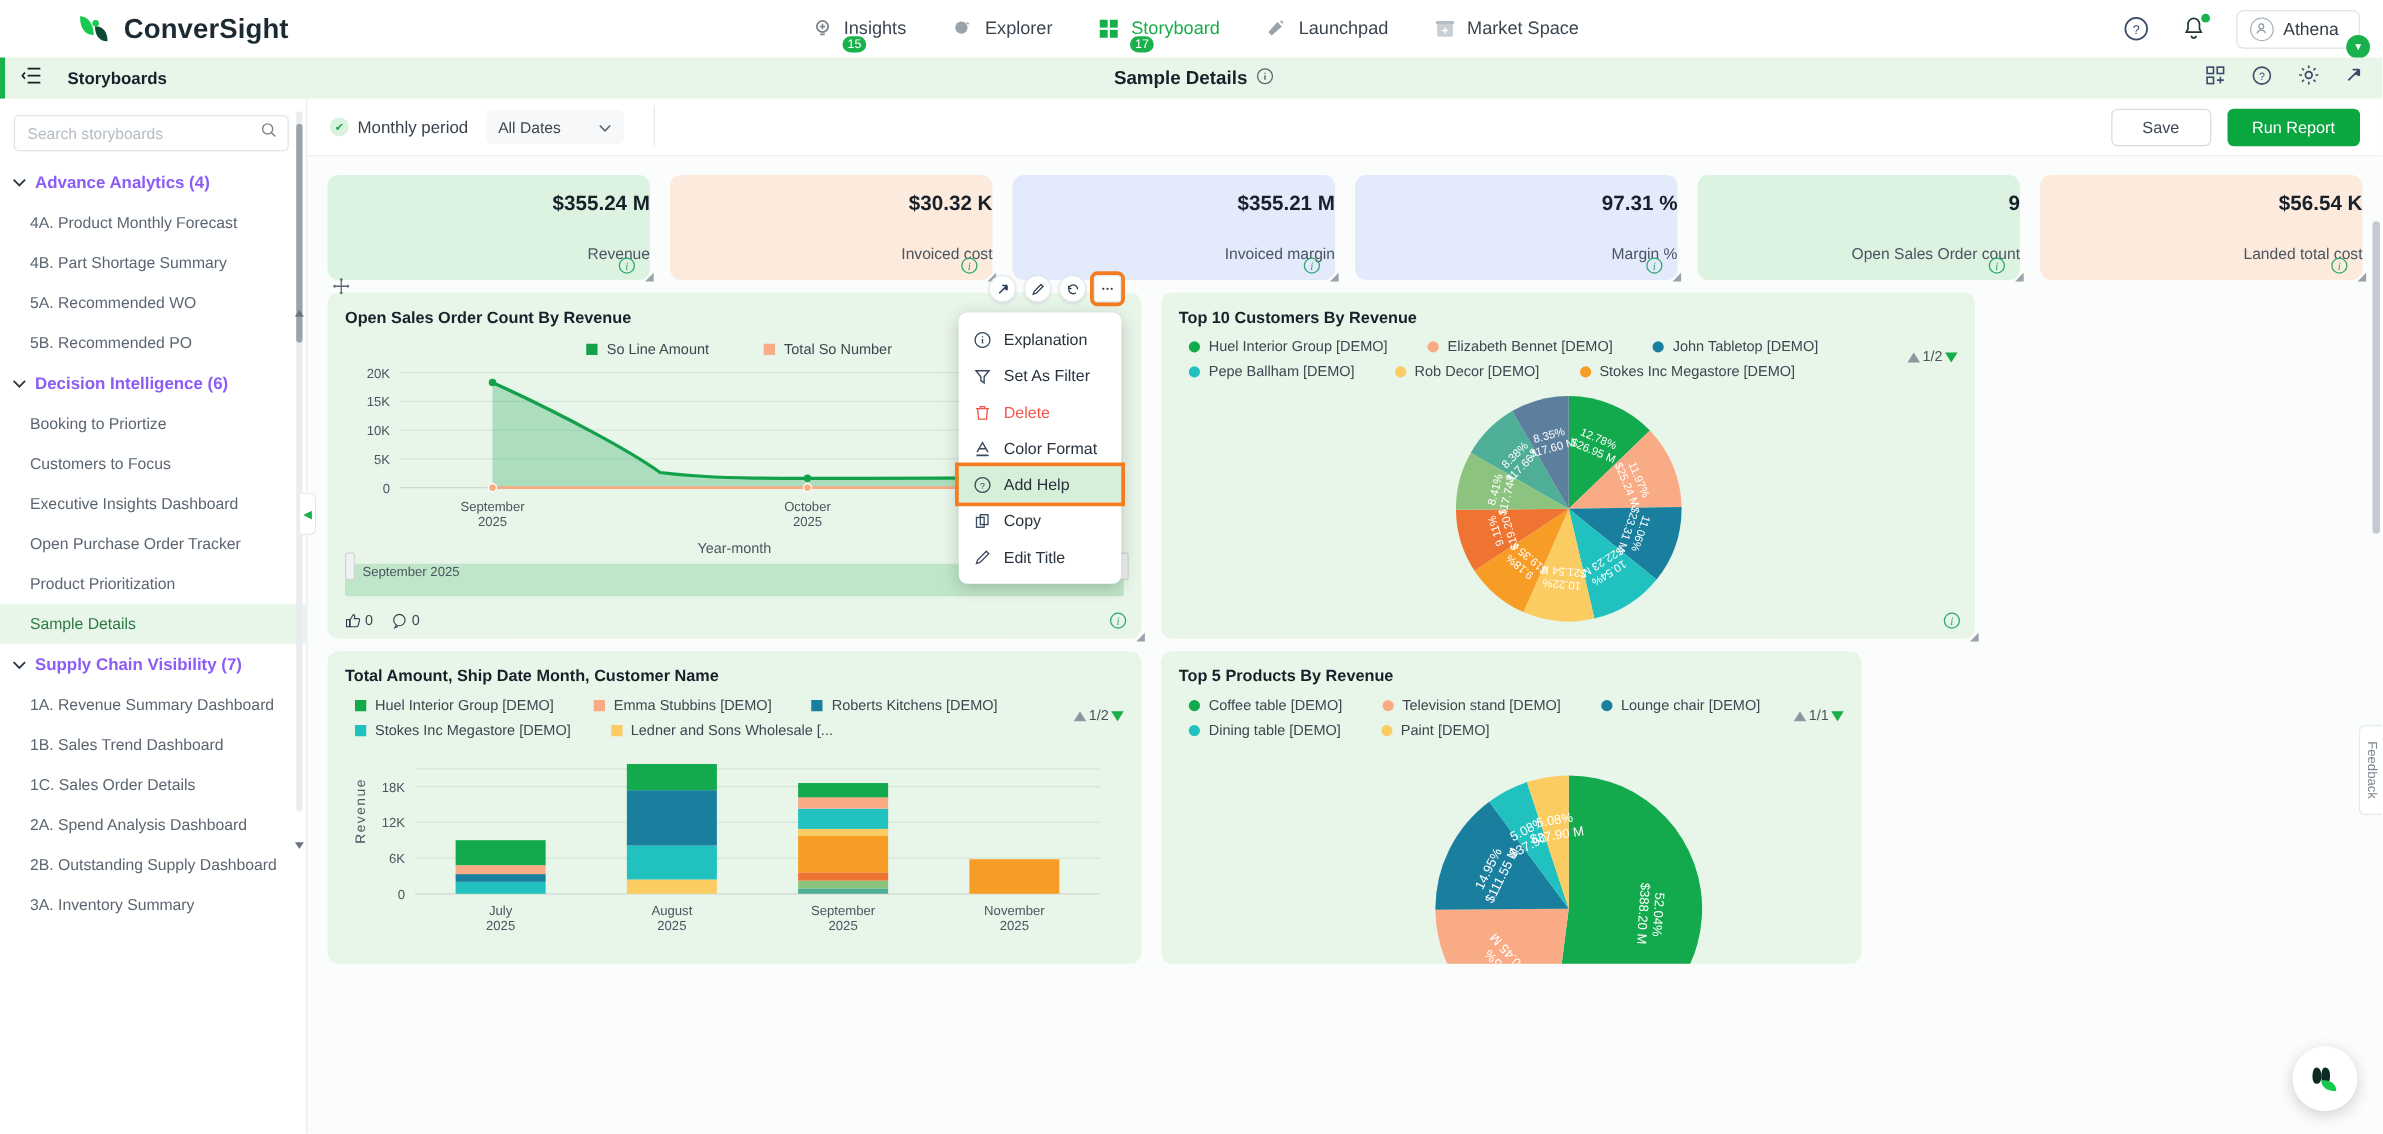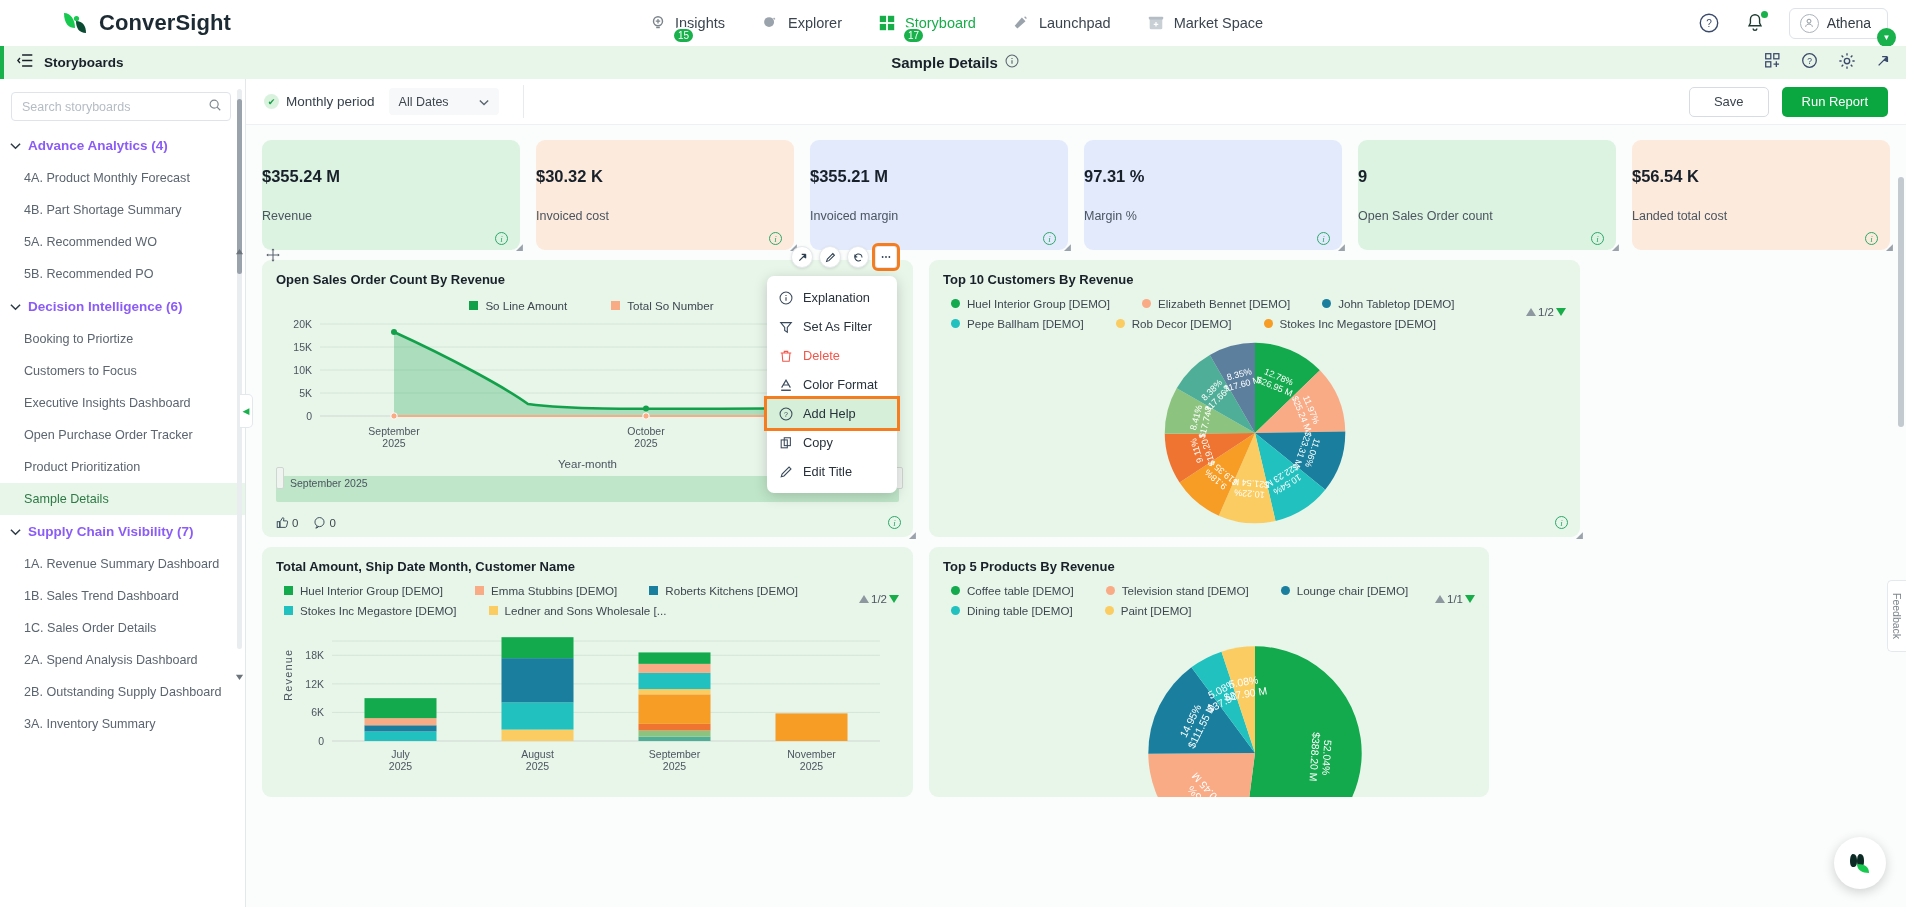--- a/index.html
+++ b/index.html
@@ -49,21 +49,21 @@
     width: 19px; height: 19px; border-radius: 50%;
     background: #18b14b; color: #fff; font-size: 8px;
     display: flex; align-items: center; justify-content: center;
   }
   
   .subheader {
     height: 33px; background: #e8f5e9;
     display: flex; align-items: center; position: relative;
     border-left: 4px solid #18b14b;
   }
-  .subheader-left { display: flex; align-items: center; gap: 10px; padding-left: 13px; }
+  .subheader-left { display: flex; align-items: center; gap: 20px; padding-left: 13px; }
   .subheader-title { font-size: 13.5px; font-weight: bold; color: #18202a; }
   .sb-center {
     position: absolute; left: 0; right: 0; text-align: center;
     font-size: 15px; font-weight: bold; color: #18202a;
     display: flex; align-items: center; justify-content: center; gap: 7px;
   }
   .subheader-right { position: absolute; right: 16px; display: flex; align-items: center; gap: 20px; }
   
   .body-wrap { display: flex; height: calc(907px - 46px - 33px); }
   
@@ -126,22 +126,22 @@
   }
   .btn-run {
     border: none; background: #0aa63f; color: #fff;
     height: 30px; padding: 0 20px; border-radius: 5px; font-size: 13px; cursor: pointer;
     font-family: "Liberation Sans", sans-serif;
   }
   .canvas { position: relative; height: calc(100% - 46px); overflow: hidden; padding: 0; }
   
   .kpi-row { display: flex; gap: 16px; padding: 15px 16px 0 16px; }
   .kpi {
-    flex: 1; height: 110px; border-radius: 9px; position: relative;
-    display: flex; flex-direction: column; align-items: flex-start; justify-content: center; gap: 23px;
+    flex: 1; height: 84px; border-radius: 9px; position: relative;
+    display: flex; flex-direction: column; align-items: flex-end; justify-content: center; gap: 23px;
   }
   .kpi .val { font-size: 16.5px; font-weight: bold; color: #18202a; }
   .kpi .lbl { font-size: 12.5px; color: #4b5560; }
   .kpi .info { position: absolute; right: 12px; bottom: 5px; }
   .kpi .resize { position: absolute; right: -3px; bottom: -2px; color: #9aa3ab; font-size: 9px; }
   .info-i {
     width: 13px; height: 13px; border-radius: 50%; border: 1.4px solid #2aa86a;
     color: #2aa86a; font-size: 9px; display: flex; align-items: center; justify-content: center;
     font-family: "Liberation Serif", serif; font-style: italic;
   }

